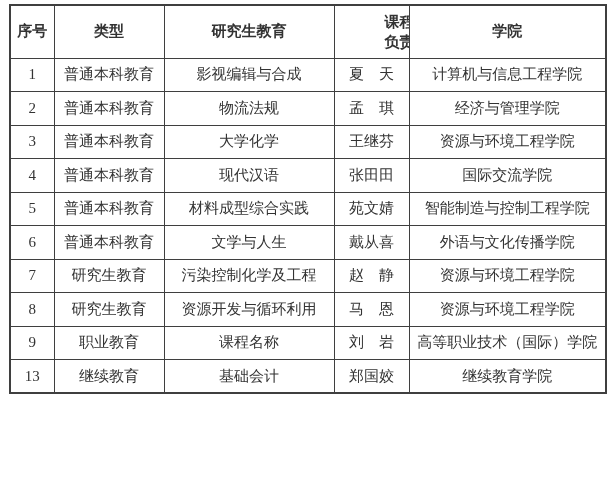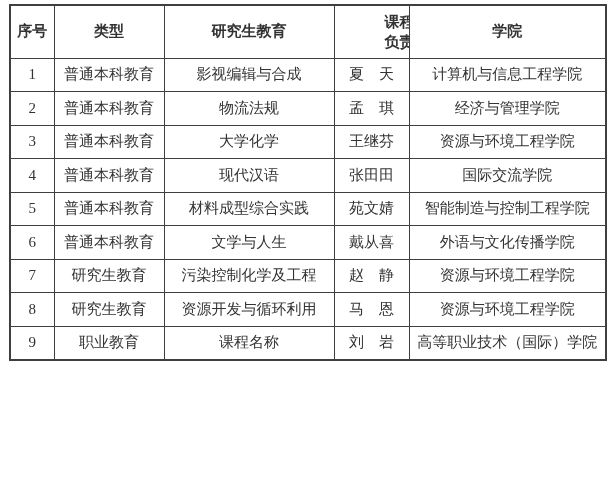--- a/index.html
+++ b/index.html
@@ -129,15 +129,22 @@
           <td>马　恩</td>
           <td>资源与环境工程学院</td>
         </tr>
         <tr>
           <td>9</td>
           <td>职业教育</td>
           <td>课程名称</td>
           <td>刘　岩</td>
           <td>高等职业技术（国际）学院</td>
         </tr>
+        <tr>
+          <td>13</td>
+          <td>继续教育</td>
+          <td>基础会计</td>
+          <td>郑国姣</td>
+          <td>继续教育学院</td>
+        </tr>
       </tbody>
   </table>
 </div>
 
 </body></html>

